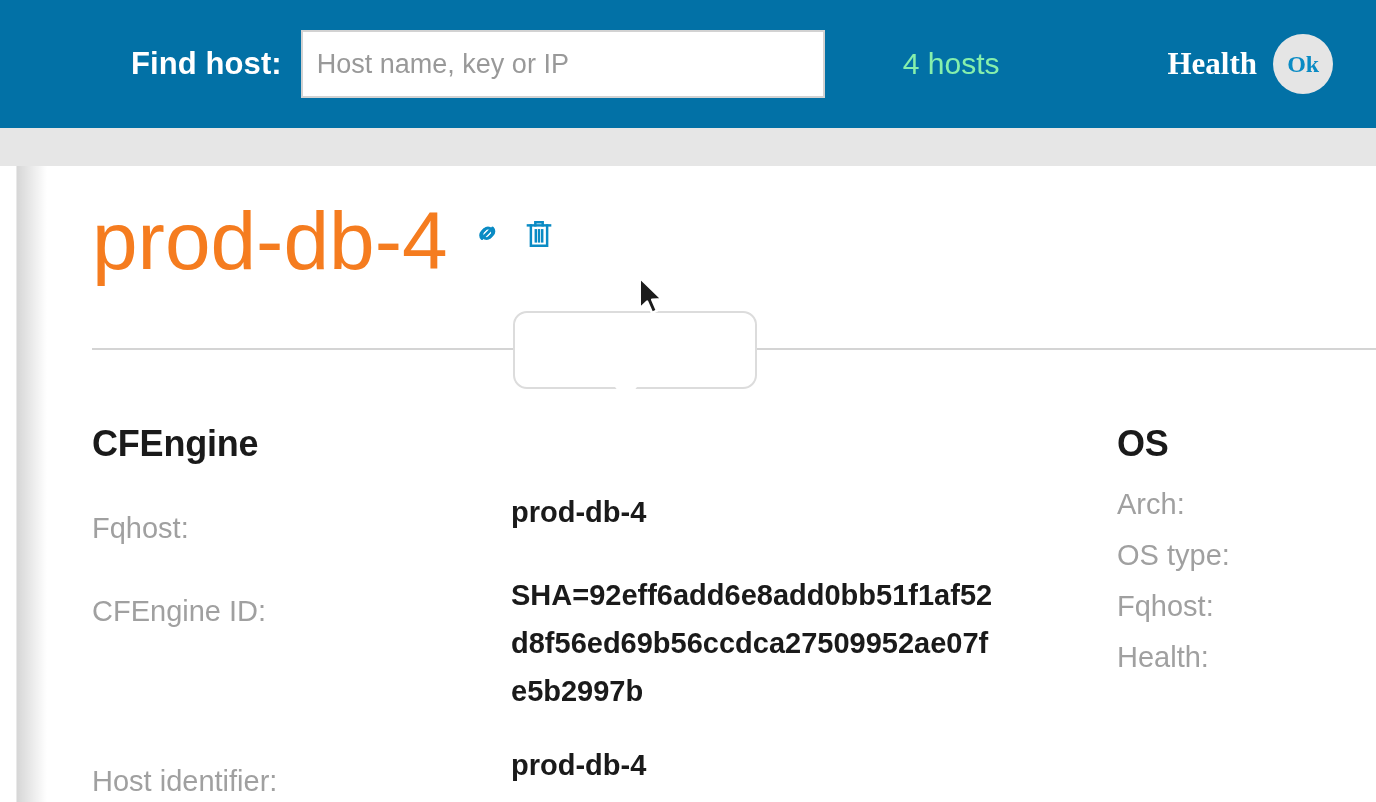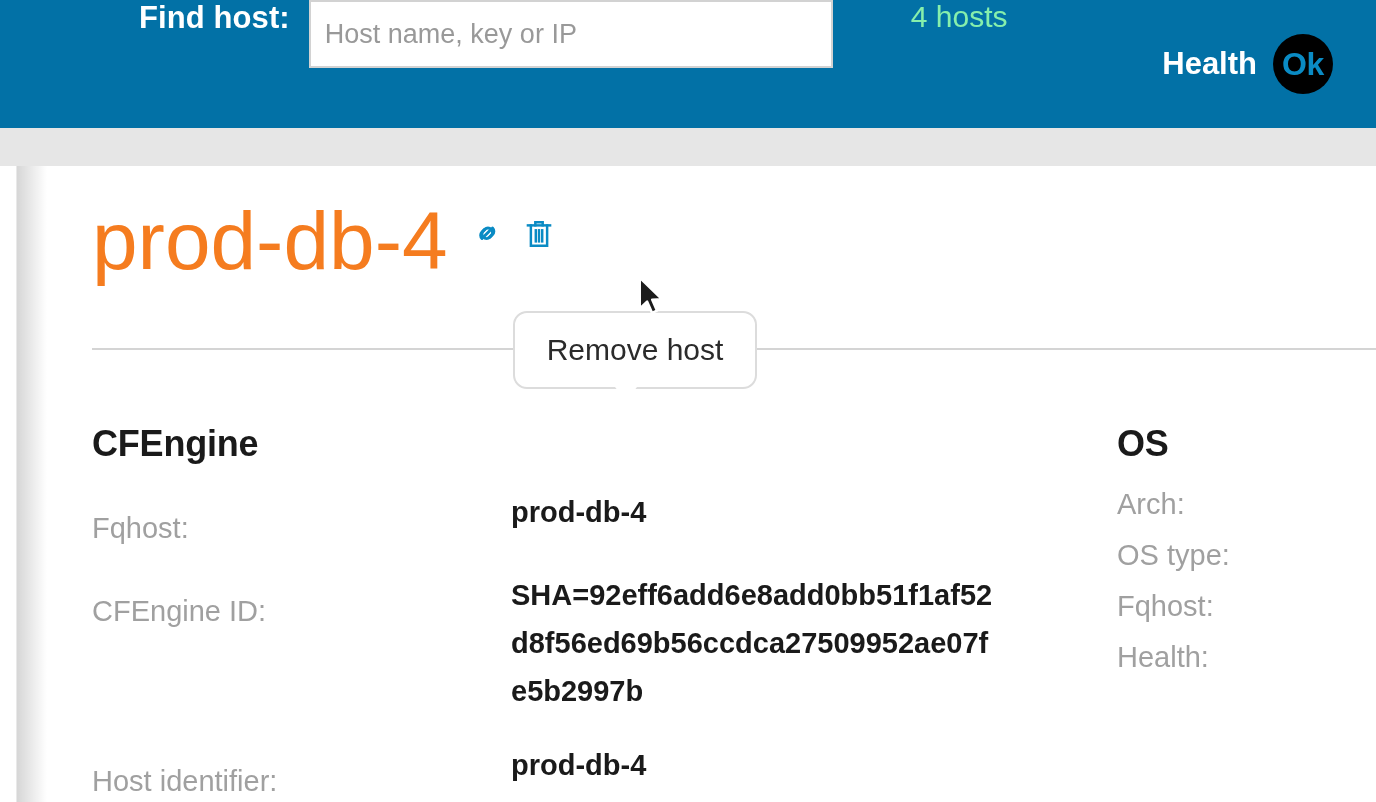--- a/index.html
+++ b/index.html
@@ -24,22 +24,23 @@
 
   
   .topbar {
     position: absolute;
     left: 0;
     top: 0;
     width: 1376px;
     height: 128px;
     background: #0271a6;
     display: flex;
+    align-items: center;
     box-sizing: border-box;
-    padding: 0 22px 0 8px;
+    padding: 0 22px 0 0;
   }
   .find-label {
     color: #ffffff;
     font-size: 31px;
     font-weight: 700;
     letter-spacing: 0.1px;
     margin-left: 131px;
     white-space: nowrap;
   }
   .search-wrap {
@@ -68,37 +69,38 @@
     font-weight: 400;
     margin-left: 78px;
     white-space: nowrap;
   }
   .health-group {
     margin-left: auto;
     display: flex;
     align-items: center;
     gap: 16px;
     padding-right: 21px;
+    font-family: Liberation Serif, serif;
   }
   .health-label {
     color: #ffffff;
     font-size: 31px;
     font-weight: 700;
     white-space: nowrap;
   }
   .health-badge {
     width: 60px;
     height: 60px;
     border-radius: 50%;
-    background: #000000;
+    background: #e5e5e5;
     display: flex;
     align-items: center;
     justify-content: center;
     color: #0a8bc4;
-    font-size: 32px;
+    font-size: 24px;
     font-weight: 700;
     letter-spacing: -0.3px;
   }
 
   
   .subbar {
     position: absolute;
     left: 0;
     top: 128px;
     width: 1376px;
@@ -316,21 +318,20 @@
               <path d="M9.4 10 V19"></path>
               <path d="M12 10 V19"></path>
               <path d="M14.6 10 V19"></path>
             </g>
           </svg>
         </button>
       </span>
     </div>
 
     <div class="tooltip">
-      <span class="tooltip-text">Remove host</span>
       <span class="tooltip-tail"></span>
     </div>
 
     <div class="divider"></div>
 
     <div class="cols">
 
       <div class="col col-identity">
         <h2 class="section-title">CFEngine</h2>
 

